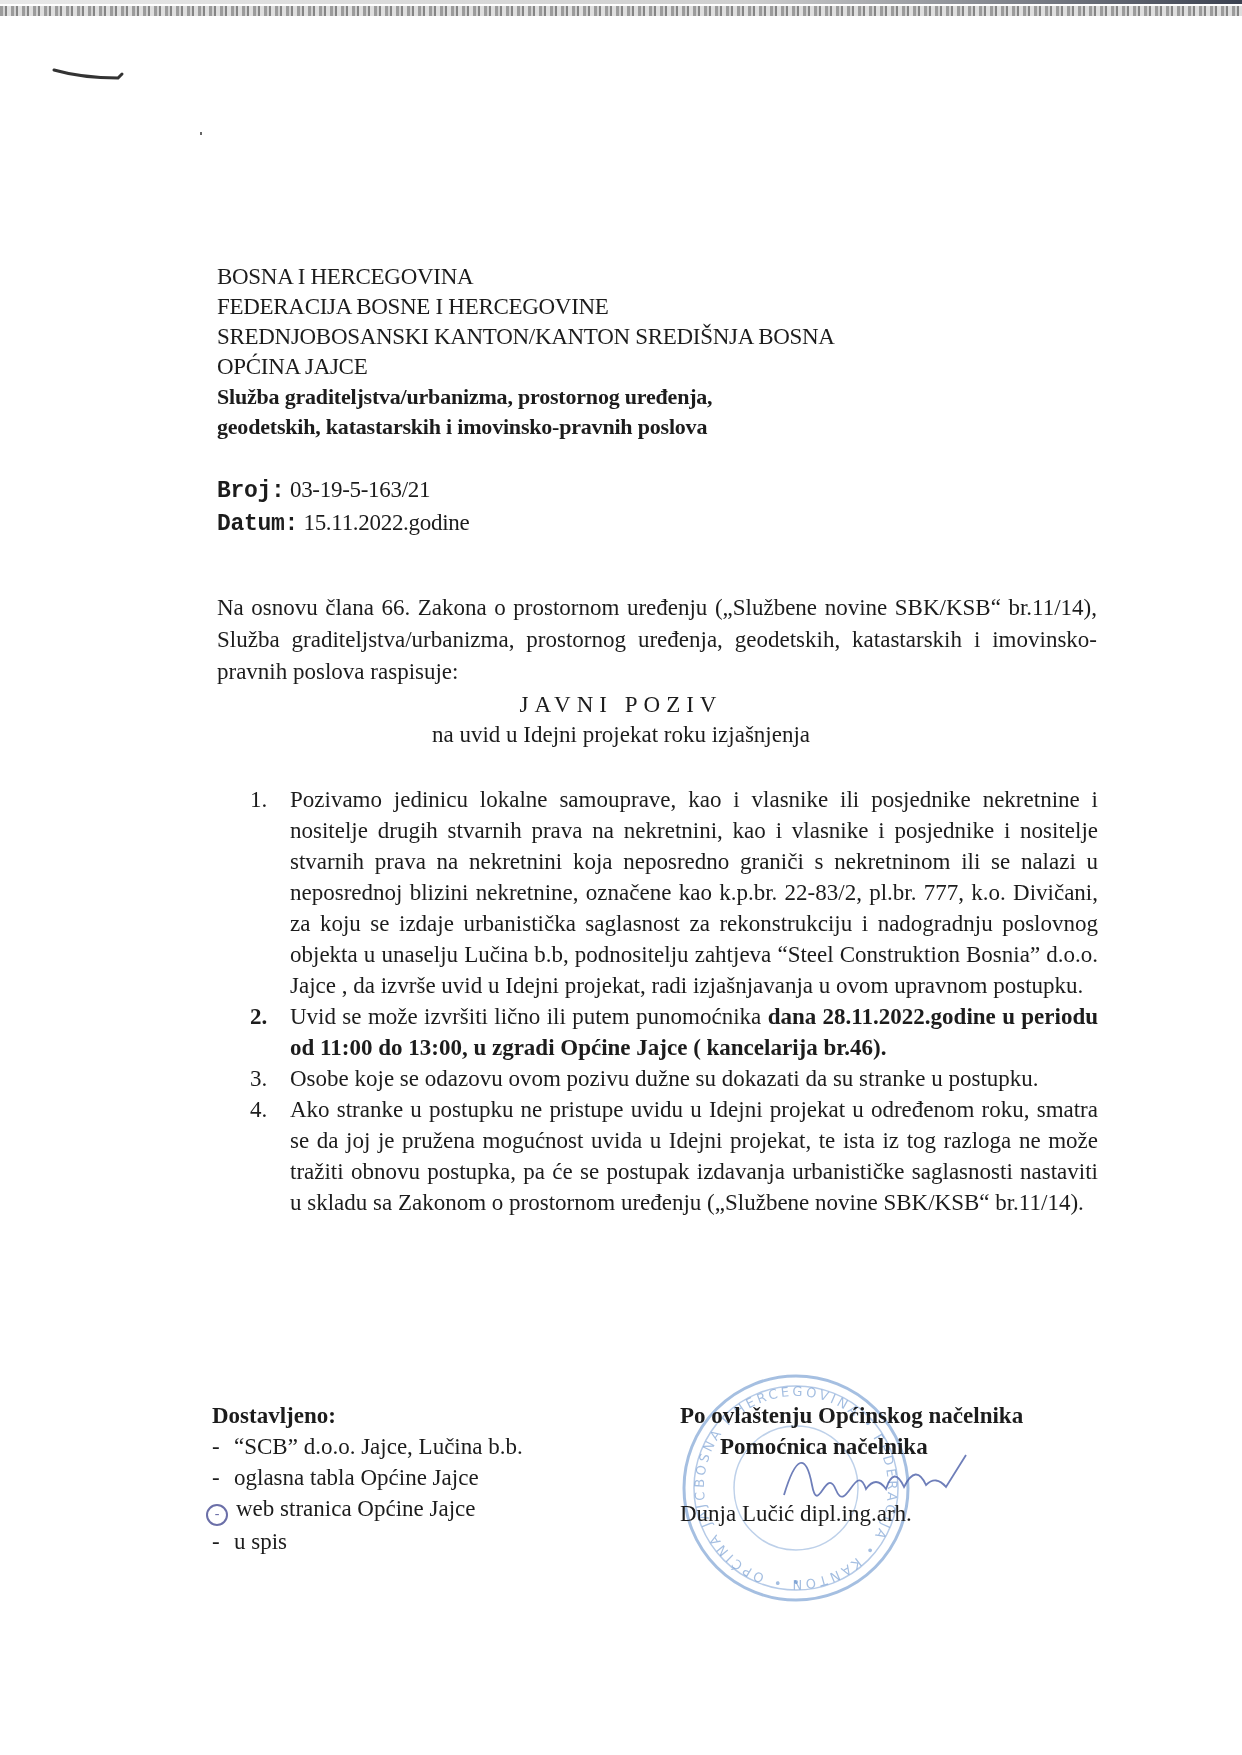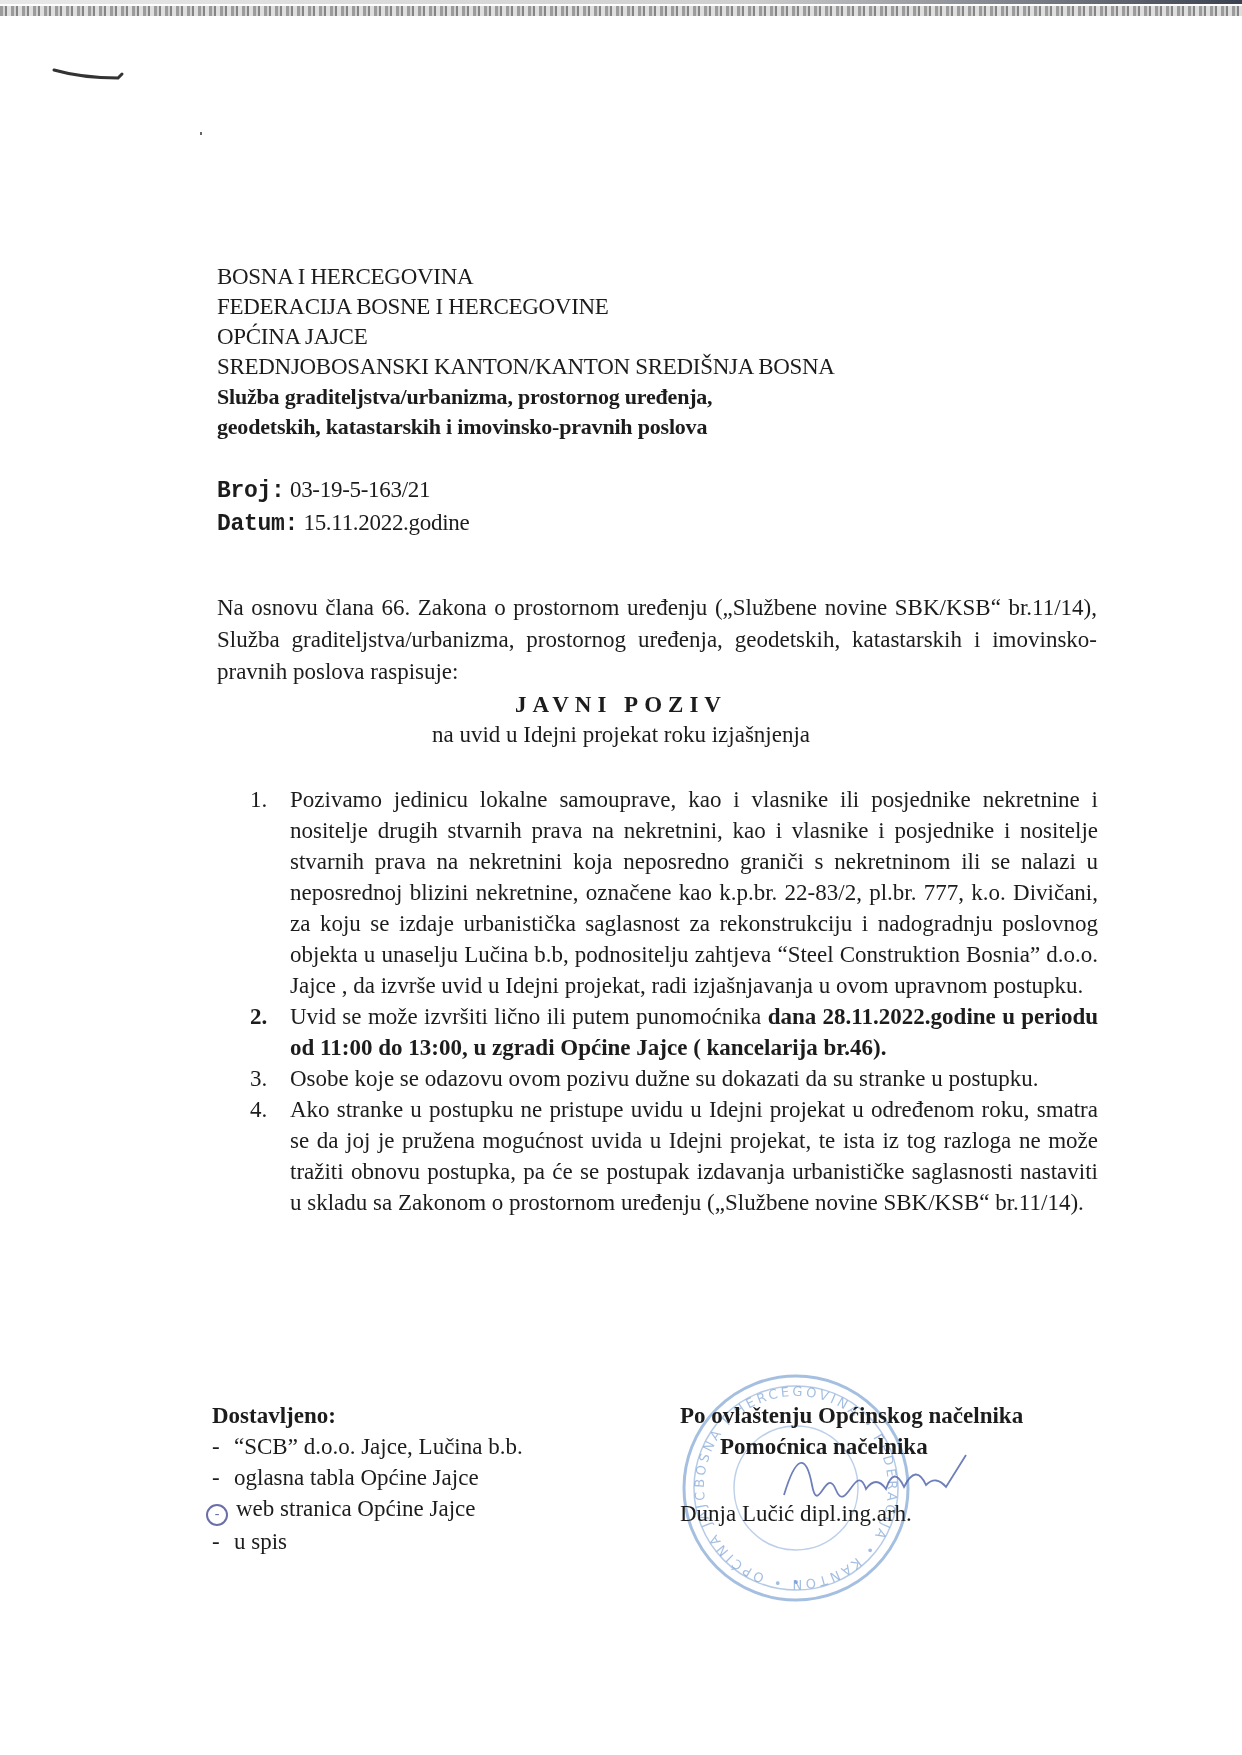--- a/index.html
+++ b/index.html
@@ -19,21 +19,21 @@
     .header { position: absolute; left: 217px; top: 262px; font-size: 23px; line-height: 30px; }
     .header .line { white-space: nowrap; letter-spacing: -0.3px; }
     .header .bold { font-weight: bold; font-size: 22px; letter-spacing: -0.2px; }
 
     .meta { position: absolute; left: 217px; top: 474px; font-size: 23px; line-height: 32px; letter-spacing: -0.3px; }
     .meta b { font-weight: bold; font-family: Liberation Mono, monospace; }
 
     .intro { position: absolute; left: 217px; top: 592px; width: 880px; font-size: 23px; line-height: 32px; text-align: justify; }
 
     .title-block { position: absolute; left: 0; top: 690px; width: 1242px; text-align: center; }
-    .title { font-weight: bold; font-size: 23px; letter-spacing: 6px; line-height: 30px; }
+    .title { font-weight: normal; font-size: 23px; letter-spacing: 6px; line-height: 30px; }
     .subtitle { font-size: 23px; line-height: 30px; }
 
     .items { position: absolute; left: 250px; top: 784px; width: 848px; font-size: 23px; line-height: 31px; }
     .item { position: relative; padding-left: 40px; text-align: justify; }
     .item .num { position: absolute; left: 0; top: 0; }
     .item b { font-weight: bold; }
 
     .delivered { position: absolute; left: 212px; top: 1400px; font-size: 23px; line-height: 31px; }
     .delivered .heading { font-weight: bold; }
     .delivered .entry { white-space: nowrap; }
@@ -57,22 +57,22 @@
 <div class="scan-bar-top"></div>
 <div class="scan-bar"></div>
 <svg class="pen-mark" viewBox="0 0 74 14">
   <path d="M2 2 Q 30 10 66 10 L 70 6" stroke="#333" stroke-width="3" fill="none" stroke-linecap="round"></path>
 </svg>
 <div class="dot" style="left:200px;top:132px"></div>
 
 <div class="header">
   <div class="line">BOSNA I HERCEGOVINA</div>
   <div class="line">FEDERACIJA BOSNE I HERCEGOVINE</div>
+  <div class="line">SREDNJOBOSANSKI KANTON/KANTON SREDIŠNJA BOSNA</div>
   <div class="line">OPĆINA JAJCE</div>
-  <div class="line">SREDNJOBOSANSKI KANTON/KANTON SREDIŠNJA BOSNA</div>
   <div class="line bold">Služba graditeljstva/urbanizma, prostornog uređenja,</div>
   <div class="line bold">geodetskih, katastarskih i imovinsko-pravnih poslova</div>
 </div>
 
 <div class="meta">
   <div>
     <b>Broj:</b>
     <span>03-19-5-163/21</span>
   </div>
   <div>

